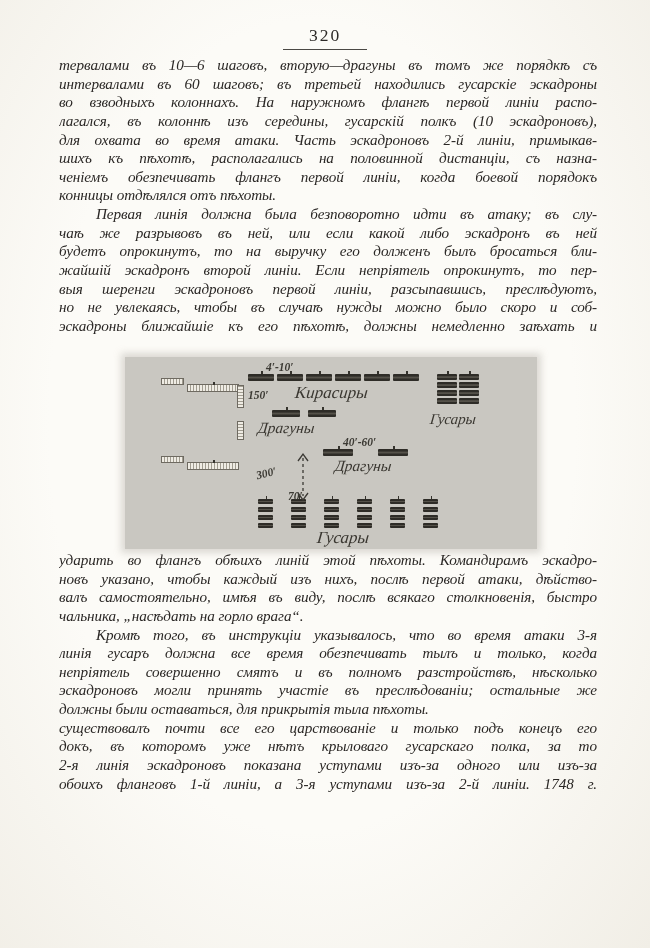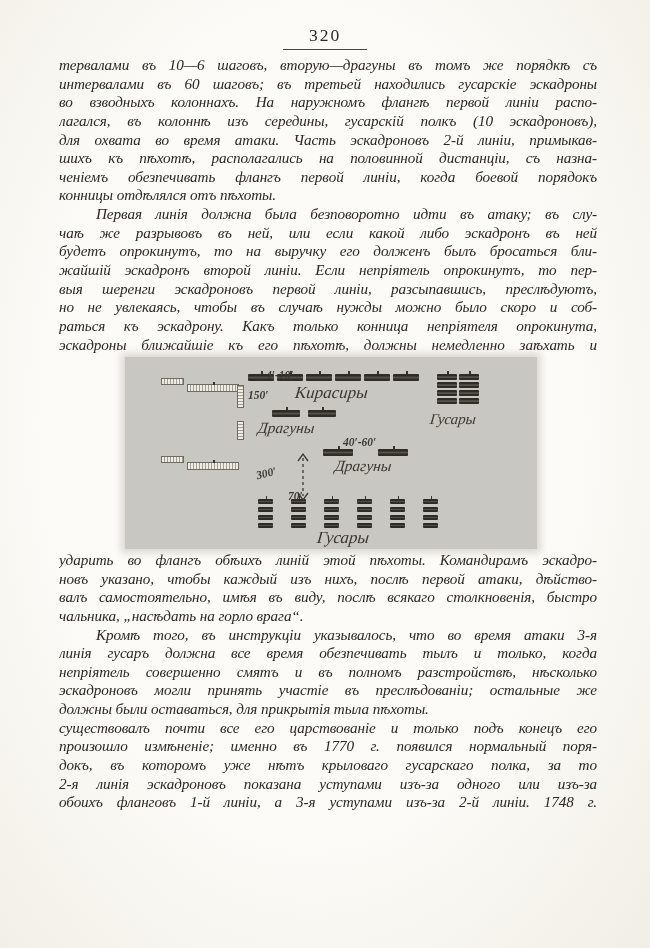--- a/index.html
+++ b/index.html
@@ -70,21 +70,21 @@
   #cuir-row  { left:123px; top:17px; gap:3px; }
   #cuir-row .bar { width:26px; height:7px; }
   #drag1-row { left:147px; top:53px; gap:8px; }
   #drag1-row .bar { width:28px; height:7px; }
   #drag2-row { left:198px; top:92px; gap:25px; }
   #drag2-row .bar { width:30px; height:7px; }
   #hussar-right { left:312px; top:17px; display:grid;
     grid-template-columns:repeat(2,20px); column-gap:2px; row-gap:2px; }
   #hussar-right .bar { position:relative; width:20px; height:6px; }
   #hussar-bottom { left:133px; top:142px; display:flex; gap:18px; }
-  #label-interval-top { left:141px; top:12px; }
+  #label-interval-top { left:141px; top:4px; }
   #label-kirasiry { left:170px; top:26px; font-size:17px; }
   #label-150 { left:123px; top:32px; }
   #label-dragoons-upper { left:133px; top:62px; font-size:15.5px; }
   #label-hussars-right { left:305px; top:54px; font-size:15px; }
   #label-interval-mid { left:218px; top:79px; }
   #label-dragoons-lower { left:210px; top:100px; font-size:15.5px; }
   #arrow { left:170px; top:94px; width:16px; height:52px; }
   #label-300 { left:131px; top:110px; transform:rotate(-14deg); }
   #label-70 { left:147px; top:133px;margin-left:16px; }
   #label-hussars-bottom { left:192px; top:171px; font-size:17px; }
@@ -109,21 +109,20 @@
         <div class="line">ченіемъ обезпечивать флангъ первой линіи, когда боевой порядокъ</div>
         <div class="line flush">конницы отдѣлялся отъ пѣхоты.</div>
       </div>
       <div>
         <div class="line indent">Первая линія должна была безповоротно идти въ атаку; въ слу-</div>
         <div class="line">чаѣ же разрывовъ въ ней, или если какой либо эскадронъ въ ней</div>
         <div class="line">будетъ опрокинутъ, то на выручку его долженъ былъ бросаться бли-</div>
         <div class="line">жайшій эскадронъ второй линіи. Если непріятель опрокинутъ, то пер-</div>
         <div class="line">выя шеренги эскадроновъ первой линіи, разсыпавшись, преслѣдуютъ,</div>
         <div class="line">но не увлекаясь, чтобы въ случаѣ нужды можно было скоро и соб-</div>
-        <div class="line">раться къ эскадрону. Какъ только конница непріятеля опрокинута,</div>
         <div class="line">эскадроны ближайшіе къ его пѣхотѣ, должны немедленно заѣхать и</div>
       </div>
     </div>
 
   <div class="diagram">
 
     <div class="ibar" id="inf-top-small"></div>
     <div class="ibar tick" id="inf-top-long"></div>
     <div class="vbar" id="vbar-a"></div>
     <div class="vbar" id="vbar-b"></div>
@@ -221,20 +220,19 @@
       </div>
       <div>
         <div class="line indent">Кромѣ того, въ инструкціи указывалось, что во время атаки 3-я</div>
         <div class="line">линія гусаръ должна все время обезпечивать тылъ и только, когда</div>
         <div class="line">непріятель совершенно смятъ и въ полномъ разстройствѣ, нѣсколько</div>
         <div class="line">эскадроновъ могли принять участіе въ преслѣдованіи; остальные же</div>
         <div class="line flush">должны были оставаться, для прикрытія тыла пѣхоты.</div>
       </div>
       <div>
         <div class="line">существовалъ почти все его царствованіе и только подъ конецъ его</div>
-        <div class="line">произошло измѣненіе; именно въ 1770 г. появился нормальный поря-</div>
         <div class="line">докъ, въ которомъ уже нѣтъ крыловаго гусарскаго полка, за то</div>
         <div class="line">2-я линія эскадроновъ показана уступами изъ-за одного или изъ-за</div>
         <div class="line">обоихъ фланговъ 1-й линіи, а 3-я уступами изъ-за 2-й линіи. 1748 г.</div>
       </div>
     </div>
 
 </div>
 
 </body></html>

